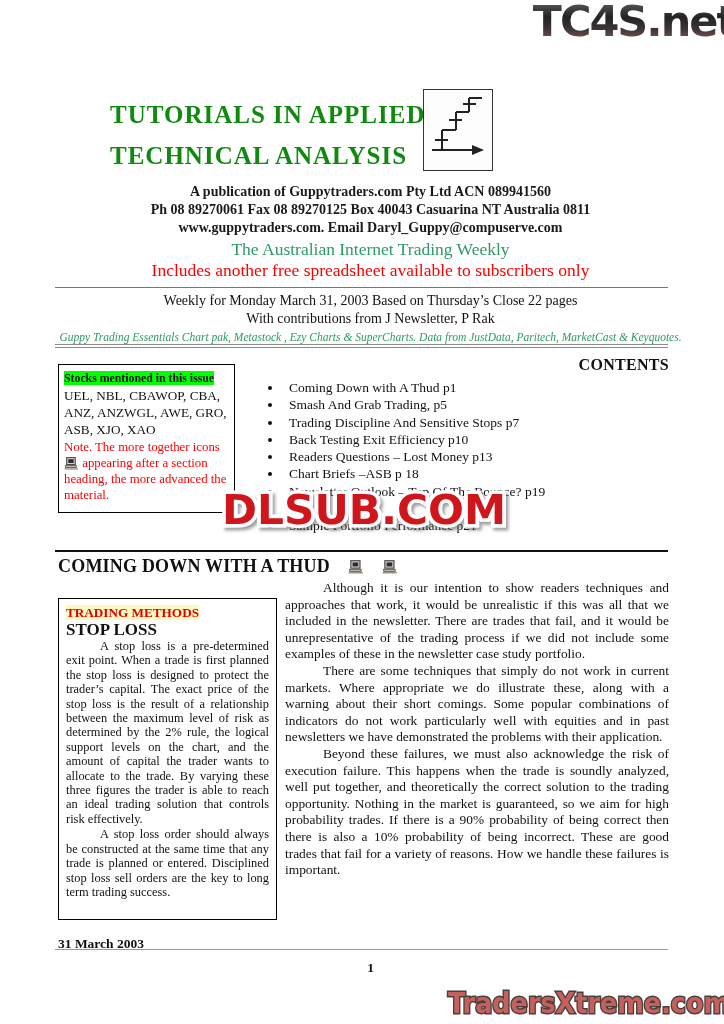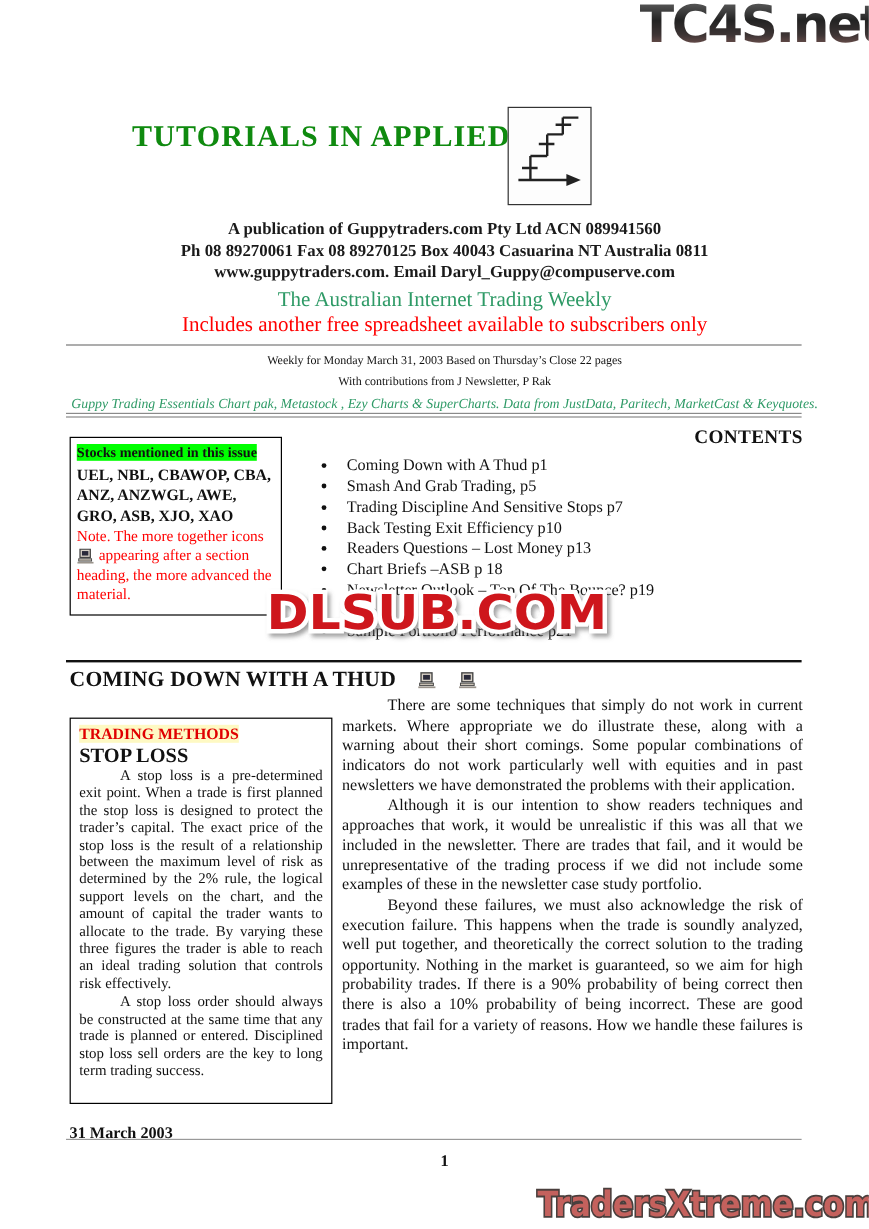--- a/index.html
+++ b/index.html
@@ -23,28 +23,28 @@
   .tagline{font-size:17.5px;line-height:21px;color:#2E9A66;margin-top:2px;}
   .sub-line{font-size:17.5px;line-height:21px;color:#FF0000;}
 
   .rule{position:absolute;left:55px;width:613px;}
   .rule-a{top:287px;border-top:1.5px solid #777;}
   .rule-b{top:344px;height:2px;border-top:1px solid #8a8a8a;border-bottom:1px solid #8a8a8a;}
   .rule-c{top:550px;border-top:2.5px solid #111;}
   .rule-d{top:949px;border-top:1px solid #999;}
 
   .weekly-block{position:absolute;left:30px;right:30px;top:292px;text-align:center;}
-  .weekly-line{font-size:10px;line-height:17.5px;}
+  .weekly-line{font-size:14px;line-height:17.5px;}
   .sources-line{font-size:11.5px;line-height:14px;font-style:italic;color:#2E9A66;margin-top:3px;}
 
   
   .stocks-box{position:absolute;left:58px;top:364px;width:177px;height:149px;
               border:1.5px solid #000;box-sizing:border-box;padding:3px 5px;}
   .sb-heading{display:inline;font-weight:bold;font-size:11.8px;background:#00FF00;white-space:nowrap;}
-  .sb-stocks{font-size:13.2px;line-height:17px;margin-top:1px;font-weight:bold;}
+  .sb-stocks{font-size:13.2px;line-height:17px;margin-top:1px;}
   .sb-note{color:#FF0000;font-size:12.8px;line-height:16px;margin-top:1px;}
   .sb-note svg{vertical-align:-3px;}
 
   
   .contents{position:absolute;left:245px;top:356px;width:424px;}
   .contents-heading{font-size:16px;font-weight:bold;letter-spacing:0.3px;text-align:right;}
   .contents ul{margin:5px 0 10px 0;padding-left:38px;}
   .contents li{font-size:13.5px;line-height:17.3px;padding-left:6px;}
 
   
@@ -69,20 +69,21 @@
 </style>
 </head>
 <body>
 
 <div id="page">
 
   <div class="tc4s">TC4S.net</div>
 
   <div class="mast-title">
     <div>TUTORIALS IN APPLIED</div>
+    <div>TECHNICAL ANALYSIS</div>
   </div>
 
   <div class="logo-box">
     <svg width="66" height="78" viewBox="0 0 66 78">
       <g stroke="#222" stroke-width="2" fill="none">
         <line x1="8" y1="60" x2="50" y2="60"></line>
         <line x1="18" y1="60" x2="18" y2="40"></line>
         <line x1="11" y1="50" x2="24" y2="50"></line>
         <line x1="18" y1="40" x2="32" y2="40"></line>
         <line x1="32" y1="40" x2="32" y2="22"></line>
@@ -173,22 +174,22 @@
     </svg>
   </div>
 
   <div class="tm-box">
     <span class="tm-heading">TRADING METHODS</span>
     <div class="tm-sub">STOP LOSS</div>
     <p>A stop loss is a pre-determined exit point. When a trade is first planned the stop loss is designed to protect the trader’s capital. The exact price of the stop loss is the result of a relationship between the maximum level of risk as determined by the 2% rule, the logical support levels on the chart, and the amount of capital the trader wants to allocate to the trade. By varying these three figures the trader is able to reach an ideal trading solution that controls risk effectively.</p><p>A stop loss order should always be constructed at the same time that any trade  is planned or entered. Disciplined stop loss sell orders are the key to long term trading success.</p>
   </div>
 
   <div class="body-col">
-    <p>There are some techniques that simply do not work in current markets. Where appropriate we do illustrate these, along with a warning about their short comings. Some popular combinations of indicators do not work particularly well with equities and in past newsletters we have demonstrated the problems with their application.</p>
-      <p>Although it is our intention to show readers techniques and approaches that work, it would be unrealistic if this was all that we included in the newsletter. There are trades that fail, and it would be unrepresentative of the trading process if we did not include some examples of these in the newsletter case study portfolio.</p>
+    <p>Although it is our intention to show readers techniques and approaches that work, it would be unrealistic if this was all that we included in the newsletter. There are trades that fail, and it would be unrepresentative of the trading process if we did not include some examples of these in the newsletter case study portfolio.</p>
+      <p>There are some techniques that simply do not work in current markets. Where appropriate we do illustrate these, along with a warning about their short comings. Some popular combinations of indicators do not work particularly well with equities and in past newsletters we have demonstrated the problems with their application.</p>
       <p>Beyond these failures, we must also acknowledge the risk of execution failure. This happens when the trade is soundly analyzed, well put together, and theoretically the correct solution to the trading opportunity. Nothing in the market is guaranteed, so we aim for high probability trades. If there is a  90% probability of being correct then there is also a 10% probability of being incorrect. These are good trades that fail for a variety of reasons. How we handle these failures is important.</p>
   </div>
 
   <div class="rule rule-d"></div>
 
   <div class="footer-date">31 March  2003</div>
   <div class="footer-page">1</div>
 
   <div class="tx-logo">
     <svg width="300" height="42" viewBox="0 0 300 42">

